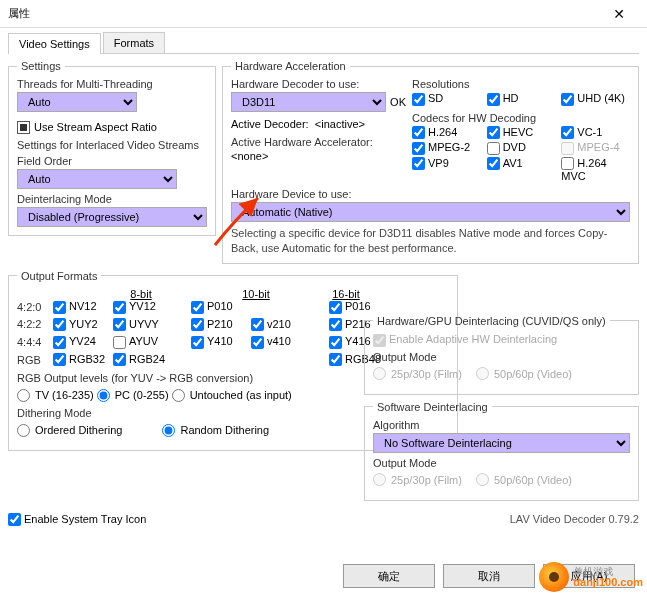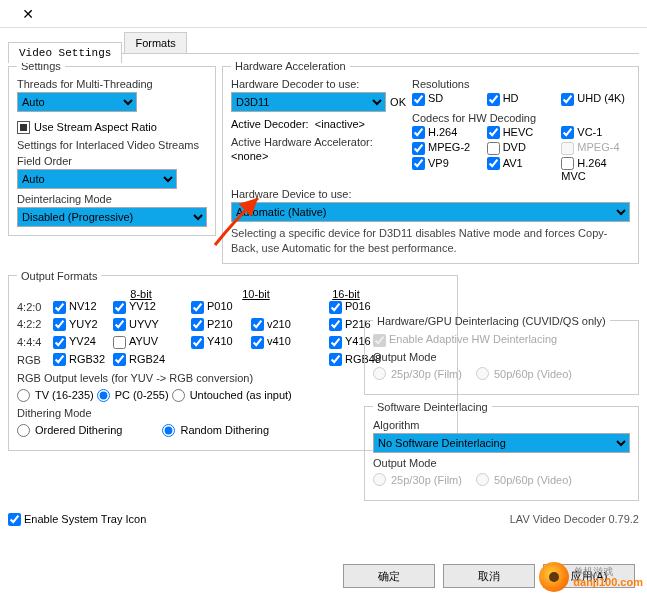--- a/index.html
+++ b/index.html
@@ -6,30 +6,30 @@
 body { background: #fff; width: 647px; height: 596px; position: relative; overflow: hidden; }
 
 .titlebar { height: 28px; display: flex; align-items: center; padding: 0 8px; border-bottom: 1px solid #ddd; }
 .titlebar .title { flex: 1; }
 .titlebar .close { width: 40px; text-align: center; font-size: 14px; cursor: pointer; }
 
 .content { padding: 4px 8px 8px 8px; }
 
 .tabs { display: flex; border-bottom: 1px solid #ccc; margin-bottom: 6px; }
 .tab { padding: 4px 10px; border: 1px solid #ccc; border-bottom: none; background: #f0f0f0; margin-right: 2px; cursor: pointer; }
-.tab.active { background: #fff; position: relative; top: 10px; font-family: Liberation Mono, monospace; }
+.tab.active { background: #fff; position: relative; top: 1px; }
 
 fieldset { border: 1px solid #ccc; padding: 6px 8px 8px 8px; margin-bottom: 6px; }
 legend { padding: 0 4px; color: #333; }
 
 .row { display: flex; align-items: center; margin-bottom: 3px; min-height: 18px; }
 .row > label { display: flex; align-items: center; gap: 2px; }
 label.dis { color: #aaa; }
 
-select { border: 1px solid #aaa; background: #0ea5e9; height: 20px; padding: 0 0; font-size: 11px; }
+select { border: 1px solid #aaa; background: #c4b5fd; height: 20px; padding: 0 6px; font-size: 11px; }
 input[type=checkbox], input[type=radio] { margin-right: 3px; vertical-align: middle; }
 
 .top-row { display: flex; gap: 6px; }
 .top-row .left { width: 208px; }
 .top-row .right { flex: 1; }
 
 .hw-row { display: flex; gap: 6px; }
 .hw-left { width: 175px; }
 .hw-right { flex: 1; }
 
@@ -64,20 +64,21 @@
 .watermark .logo { width: 30px; height: 30px; border-radius: 50%; background: radial-gradient(circle at 40% 40%, #ffcc33, #ff7a00 60%, #d65a00); position: relative; }
 .watermark .logo::after { content:""; position:absolute; width:10px; height:10px; border-radius:50%; background:#5a2d00; top:10px; left:10px; }
 .watermark .txt { display:flex; flex-direction:column; line-height:1; }
 .watermark .txt .t1 { font-size:10px; color:#888; }
 .watermark .txt .t2 { font-size:11px; color:#ff7a00; font-weight:bold; }
 </style>
 </head>
 <body>
 
 <div class="titlebar">
+  <span class="title">属性</span>
   <span class="close">✕</span>
 </div>
 
 <div class="content">
 
   <div class="tabs">
     <div class="tab active">Video Settings</div>
     <div class="tab">Formats</div>
   </div>
 

